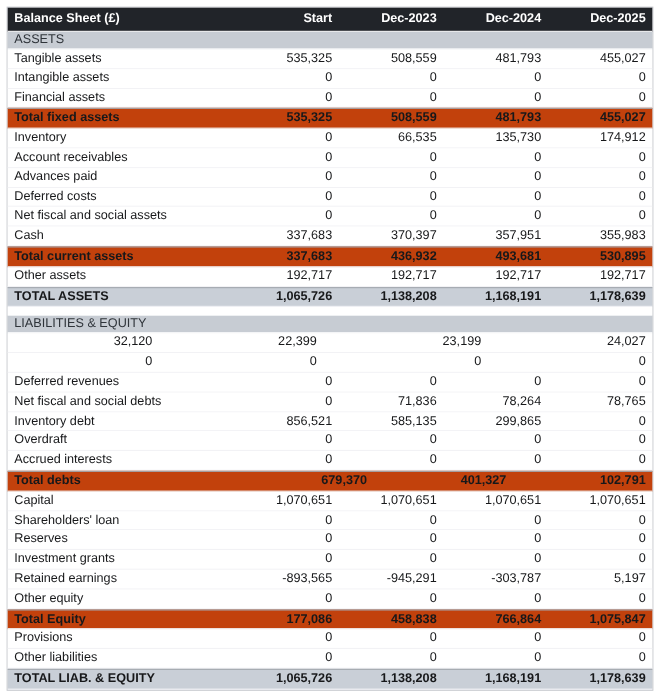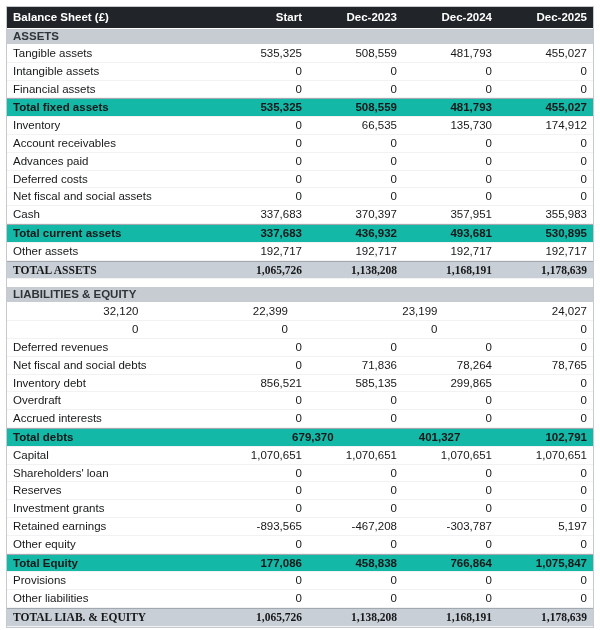--- a/index.html
+++ b/index.html
@@ -43,41 +43,40 @@
     font-weight: bold;
     border-bottom: 1px solid #ffffff;
   }
   .thead .cell {
     padding: 4px 6px;
     line-height: 13px;
   }
   .section {
     background: #c7ccd3;
     color: #2f343a;
-    font-weight: bold;
+    font-weight: normal;
     border-bottom: 1px solid #ffffff;
   }
   .section .cell {
     padding: 1px 6px;
     line-height: 13px;
   }
   .normal {
     background: #ffffff;
     gap: 12px;
   }
   .subtotal {
-    background: #14b8a6;
+    background: #c2410c;
     font-weight: bold;
     border-top: 1px solid #a3a8af;
   }
   .grandtotal {
     background: #c9cfd7;
     font-weight: bold;
     border-top: 1px solid #a3a8af;
-    font-family: Liberation Serif, serif;
   }
   .spacer {
     height: 8px;
     background: #ffffff;
   }
 </style>
 </head>
 <body>
 
 <div class="wrap">
@@ -265,21 +264,21 @@
         <div class="row normal">
           <div class="cell c0">Investment grants</div>
           <div class="cell c">0</div>
           <div class="cell c">0</div>
           <div class="cell c">0</div>
           <div class="cell c">0</div>
         </div>
         <div class="row normal">
           <div class="cell c0">Retained earnings</div>
           <div class="cell c">-893,565</div>
-          <div class="cell c">-467,208</div>
+          <div class="cell c">-945,291</div>
           <div class="cell c">-303,787</div>
           <div class="cell c">5,197</div>
         </div>
         <div class="row normal">
           <div class="cell c0">Other equity</div>
           <div class="cell c">0</div>
           <div class="cell c">0</div>
           <div class="cell c">0</div>
           <div class="cell c">0</div>
         </div>

